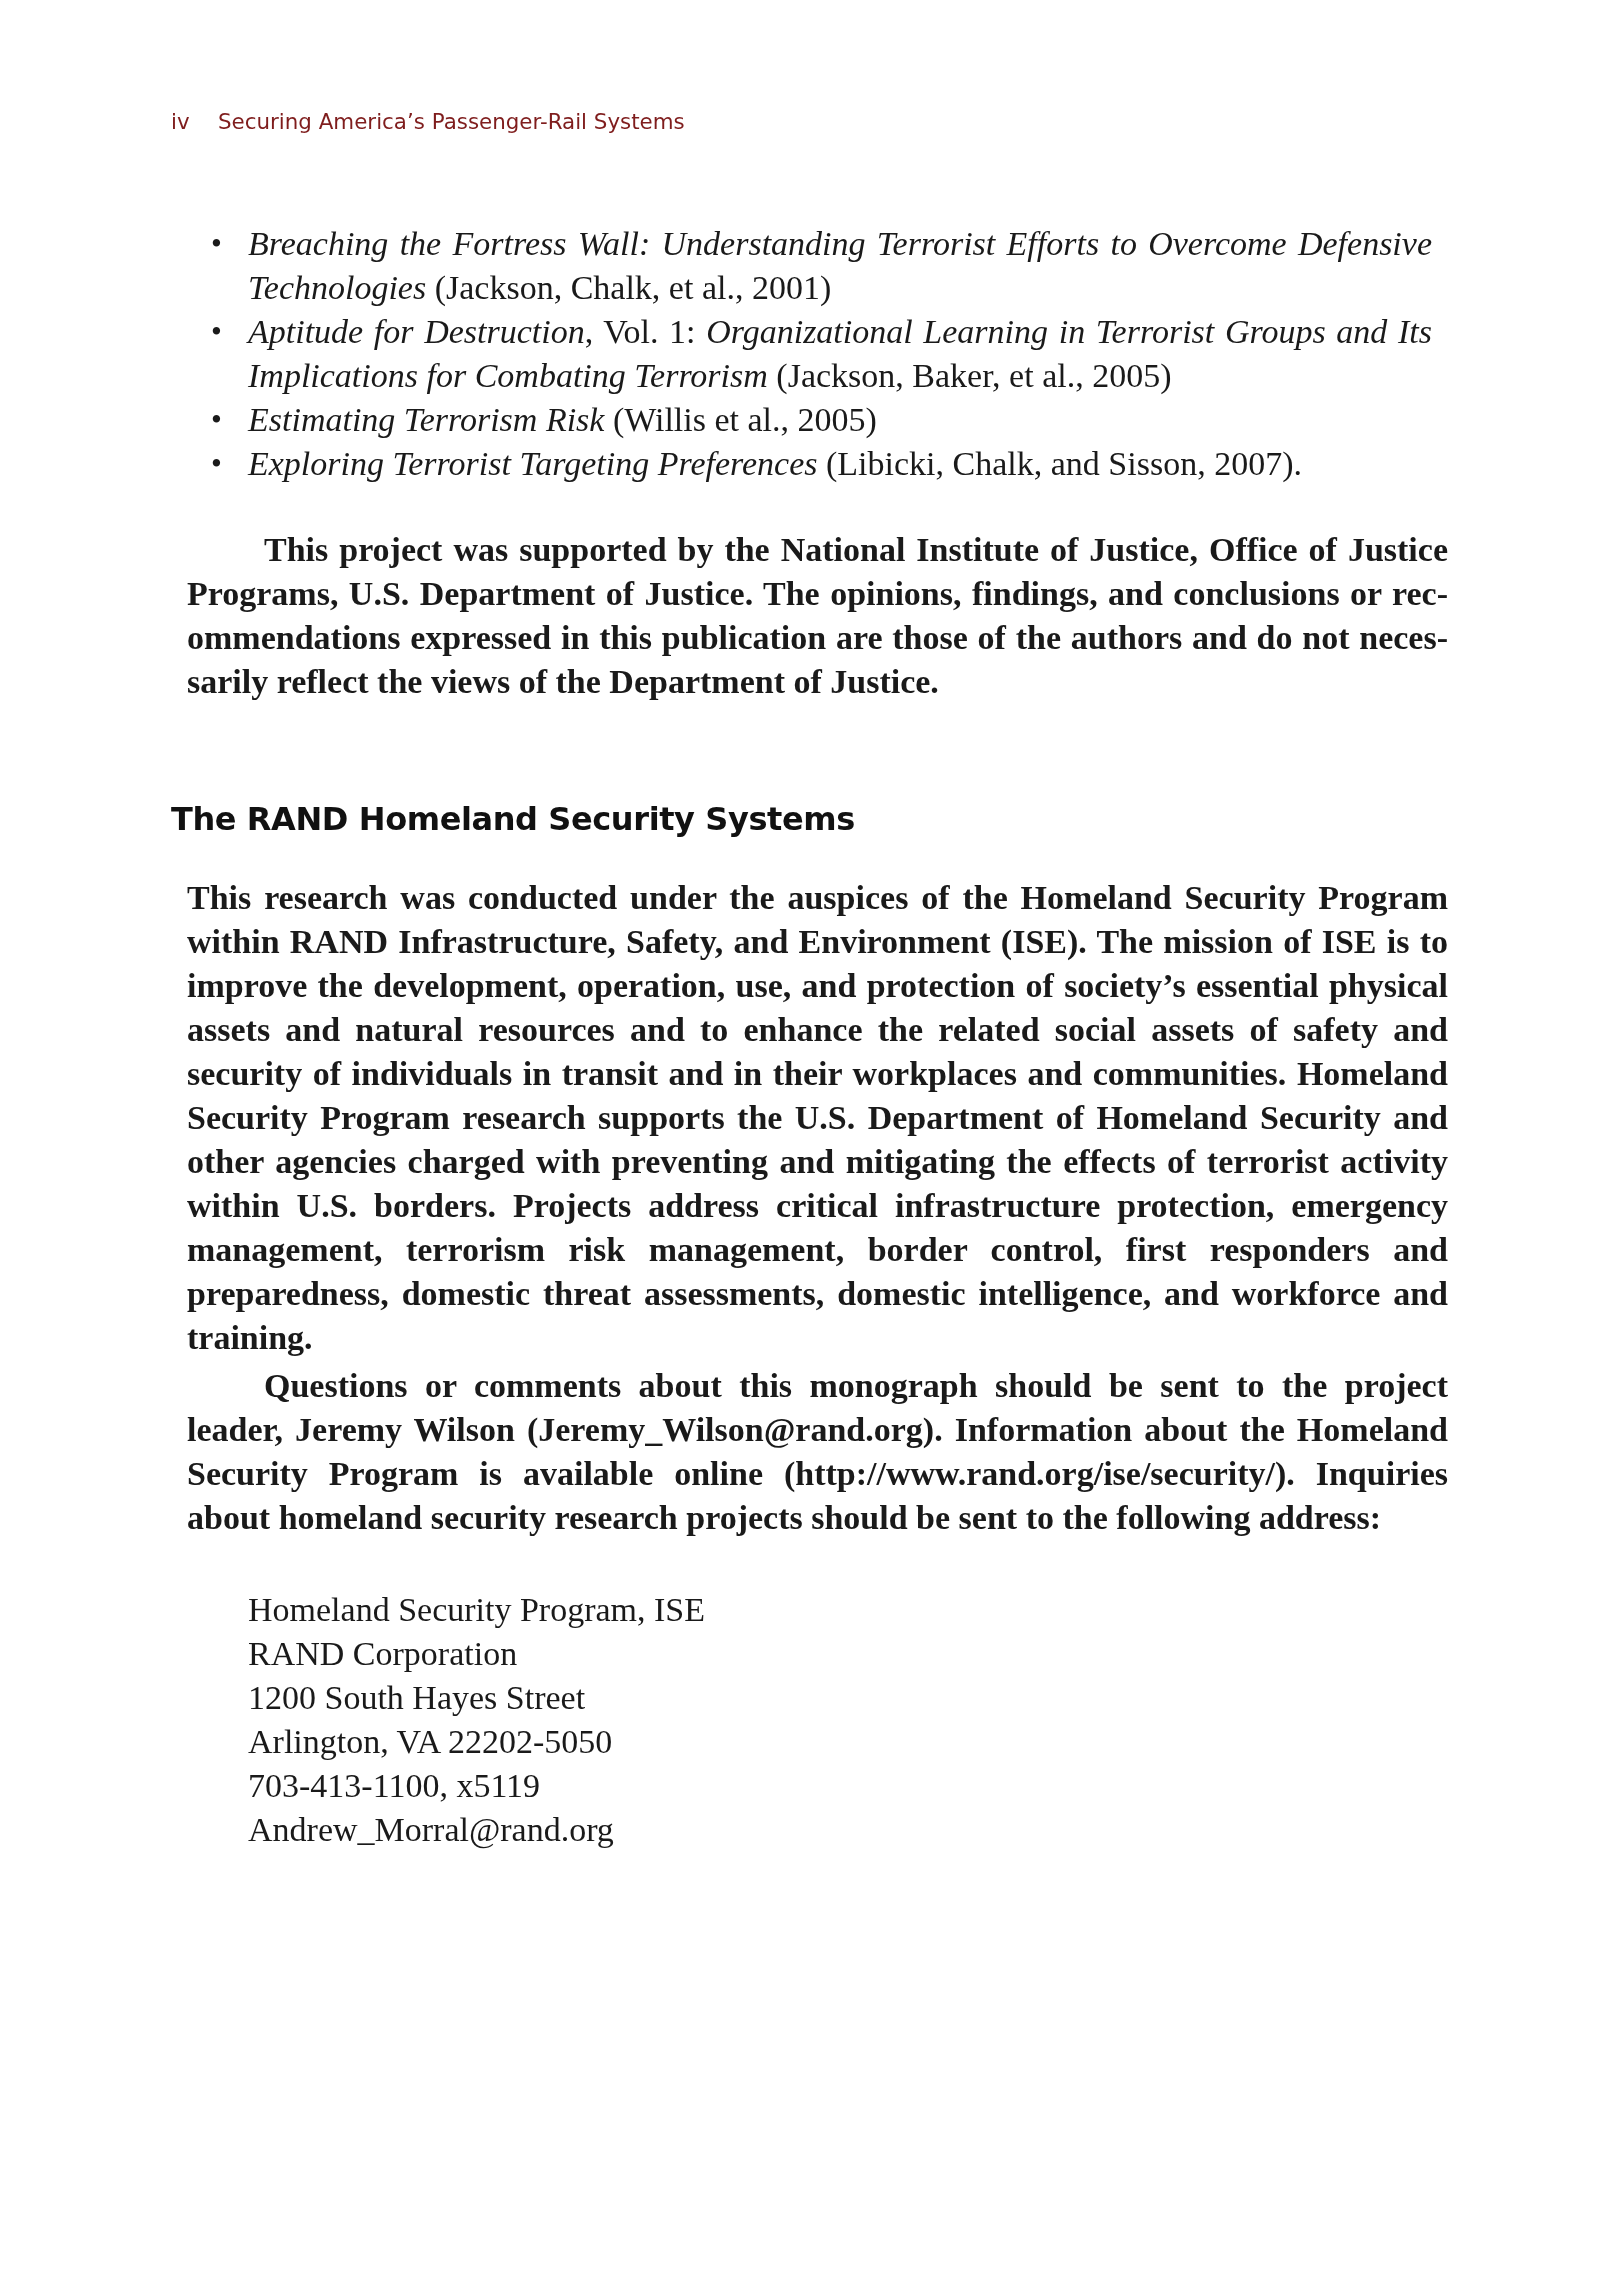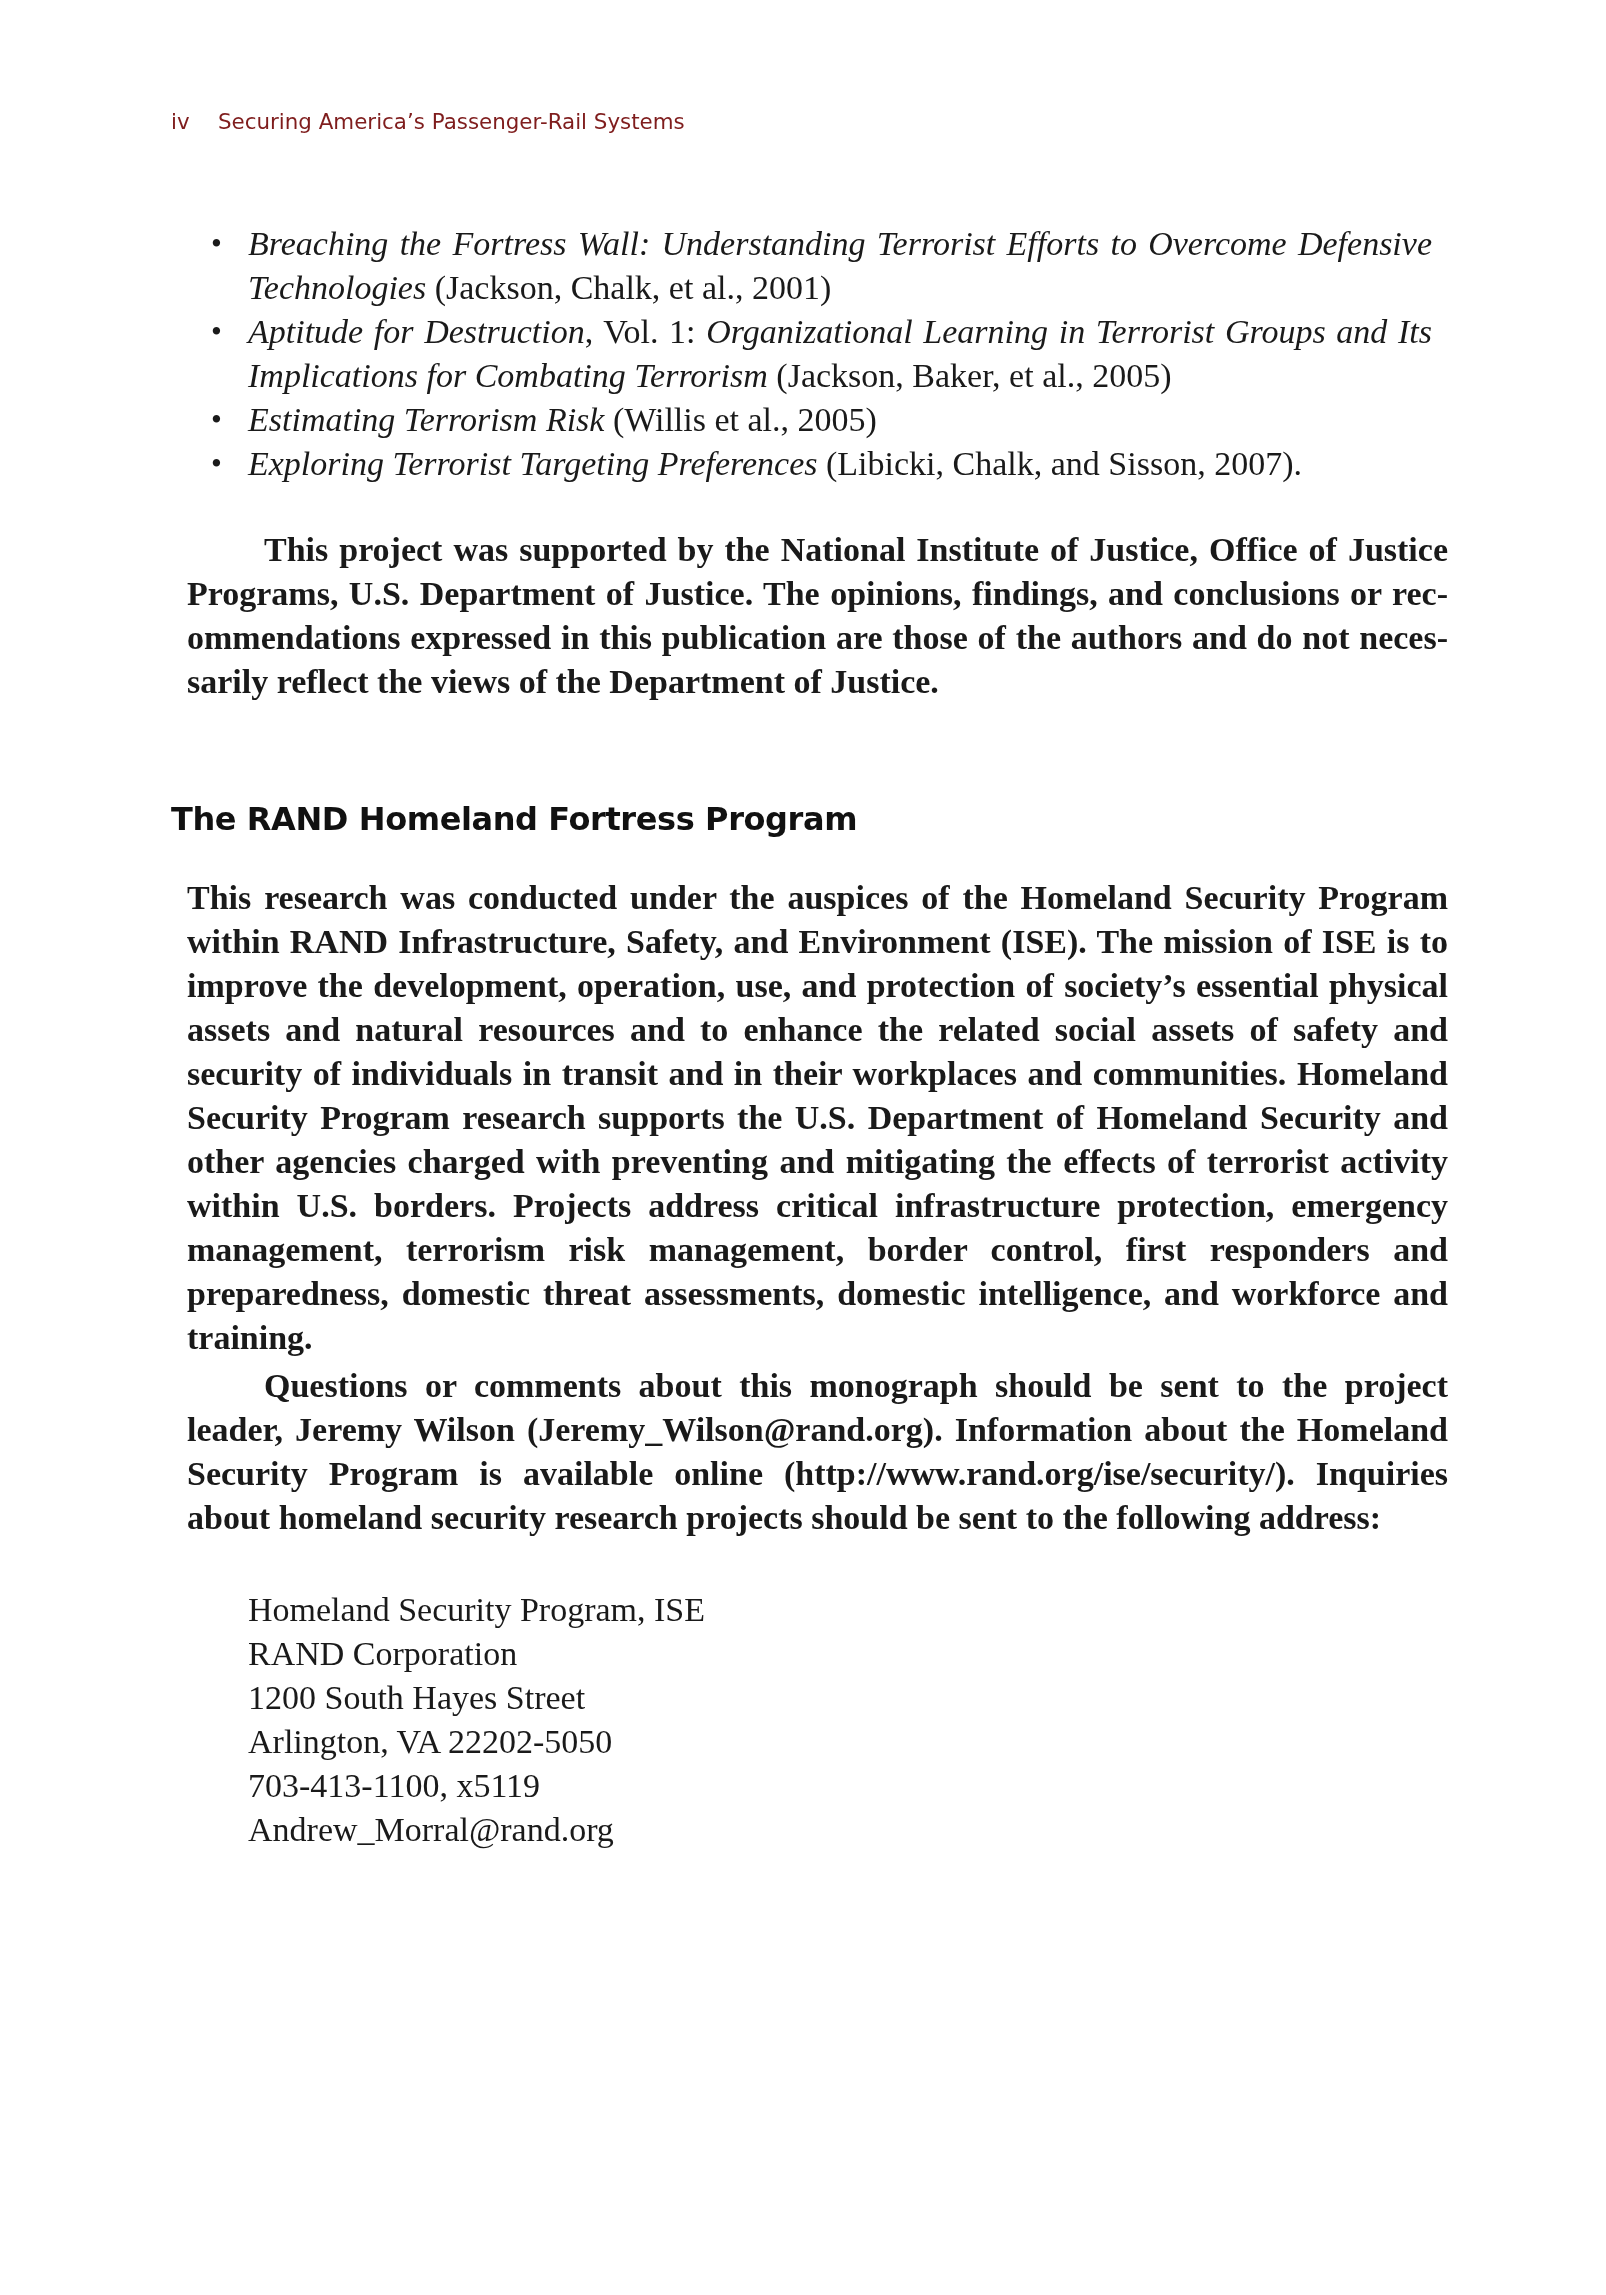--- a/index.html
+++ b/index.html
@@ -49,21 +49,21 @@
 
   <ul class="bullets serif">
     <li><i>Breaching the Fortress Wall: Understanding Terrorist Efforts to Overcome Defensive Technologies</i><span> (Jackson, Chalk, et al., 2001)</span></li>
     <li><i>Aptitude for Destruction</i><span>, Vol. 1: </span><i>Organizational Learning in Terrorist Groups and Its Implications for Combating Terrorism</i><span> (Jackson, Baker, et al., 2005)</span></li>
     <li><i>Estimating Terrorism Risk</i><span> (Willis et al., 2005)</span></li>
     <li><i>Exploring Terrorist Targeting Preferences</i><span> (Libicki, Chalk, and Sisson, 2007).</span></li>
   </ul>
 
   <p class="para serif indent" style="top:528px;">This project was supported by the National Institute of Justice, Office of Justice Programs, U.S. Department of Justice. The opinions, findings, and conclusions or rec­ommendations expressed in this publication are those of the authors and do not neces­sarily reflect the views of the Department of Justice.</p>
 
-  <h2 class="section-heading">The RAND Homeland Fortress Program</h2>
+  <h2 class="section-heading">The RAND Homeland Security Systems</h2>
 
   <p class="para serif" style="top:876px;">This research was conducted under the auspices of the Homeland Security Program within RAND Infrastructure, Safety, and Environment (ISE). The mission of ISE is to improve the development, operation, use, and protection of society’s essential physi­cal assets and natural resources and to enhance the related social assets of safety and security of individuals in transit and in their workplaces and communities. Home­land Security Program research supports the U.S. Department of Homeland Secu­rity and other agencies charged with preventing and mitigating the effects of terrorist activity within U.S. borders. Projects address critical infrastructure protection, emer­gency management, terrorism risk management, border control, first responders and preparedness, domestic threat assessments, domestic intelligence, and workforce and training.</p>
 
   <p class="para serif indent" style="top:1364px;">Questions or comments about this monograph should be sent to the project leader, Jeremy Wilson (Jeremy_Wilson@rand.org). Information about the Homeland Security Program is available online (http://www.rand.org/ise/security/). Inquiries about home­land security research projects should be sent to the following address:</p>
 
   <ul class="address serif">
     <li>Homeland Security Program, ISE</li>
     <li>RAND Corporation</li>
     <li>1200 South Hayes Street</li>
     <li>Arlington, VA 22202-5050</li>

